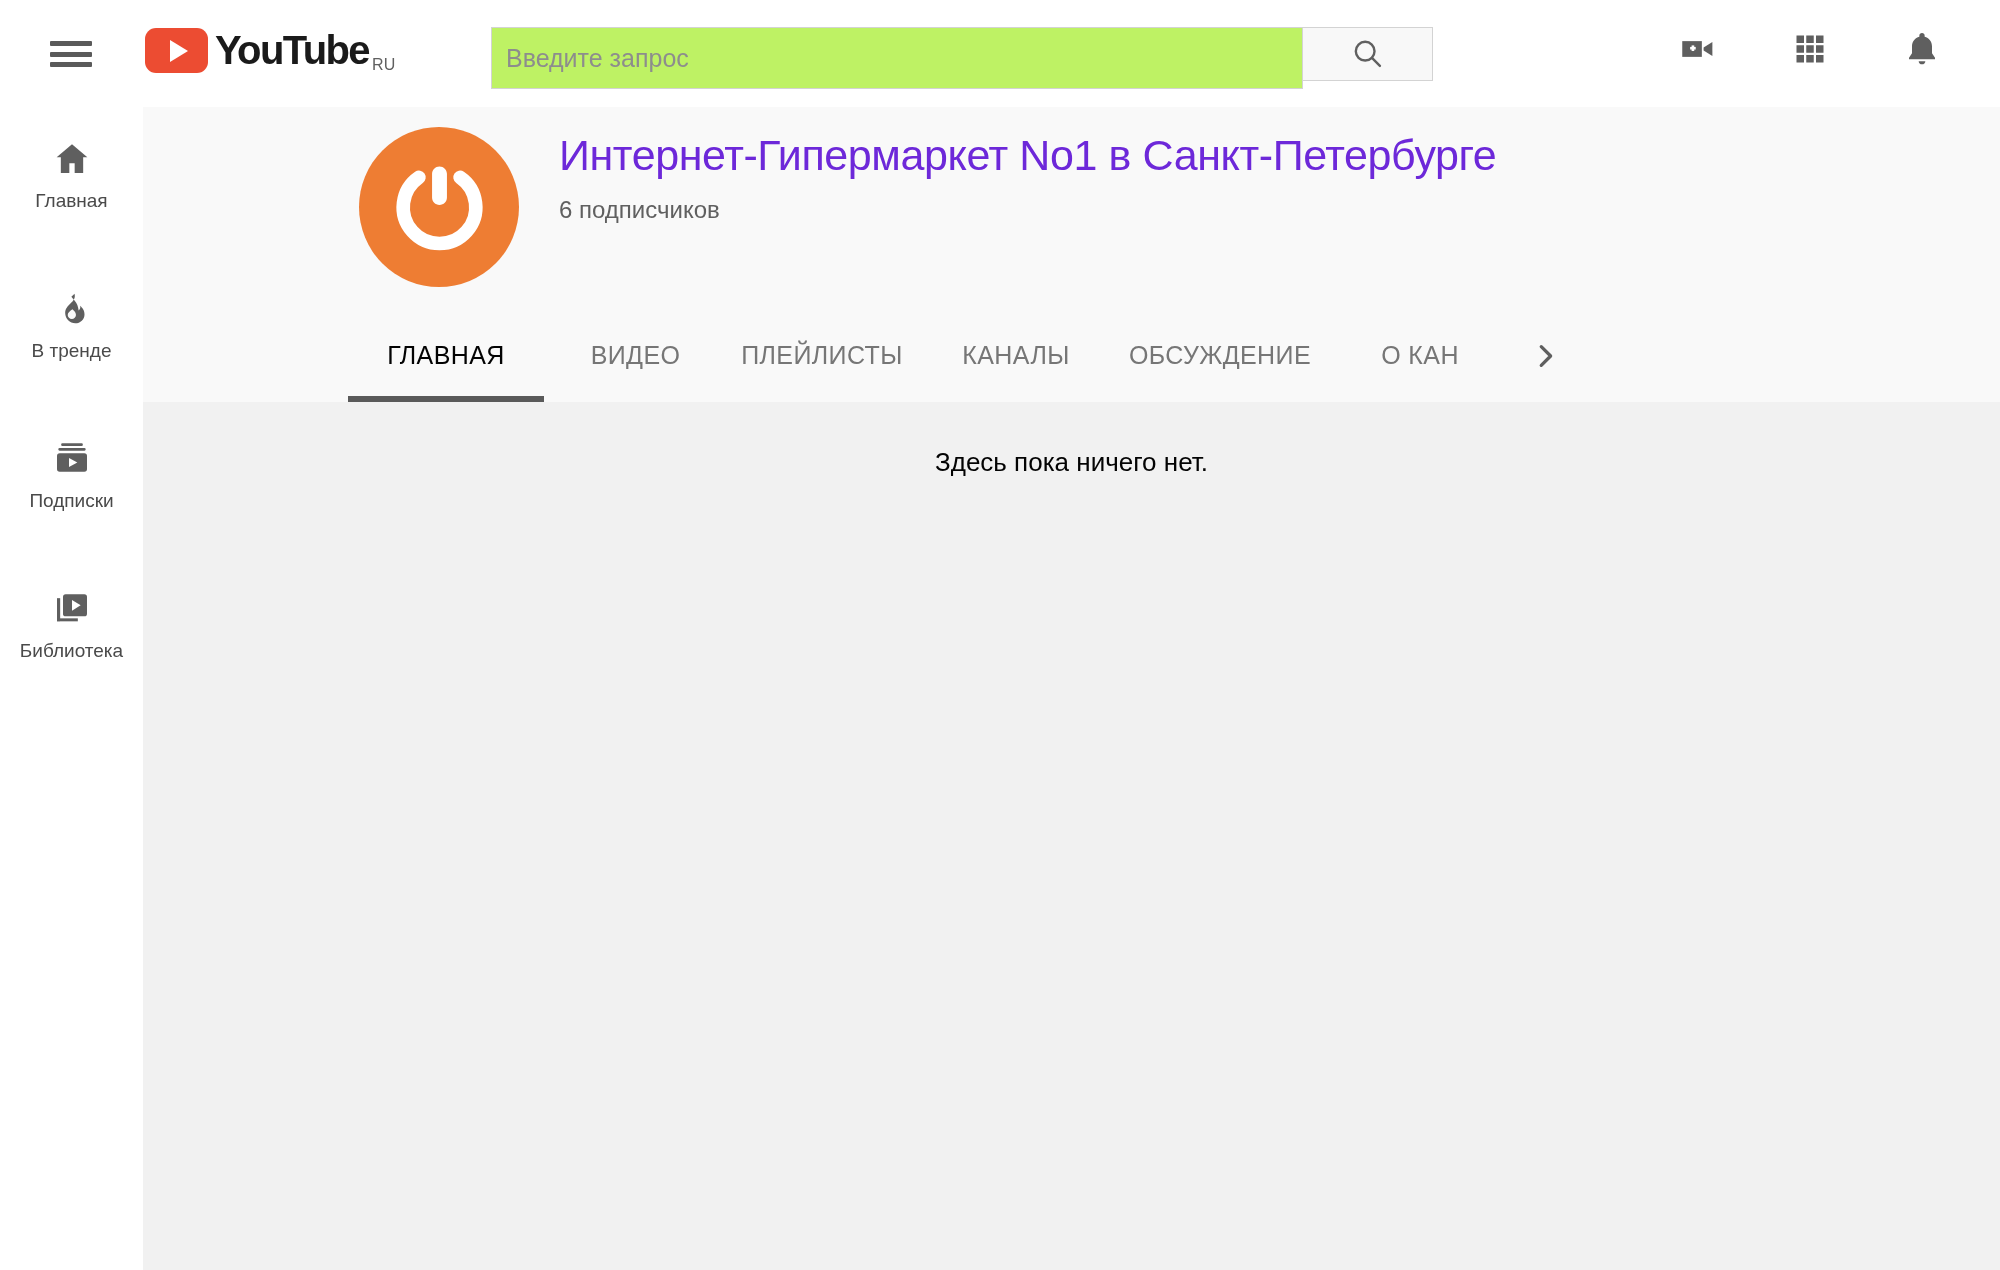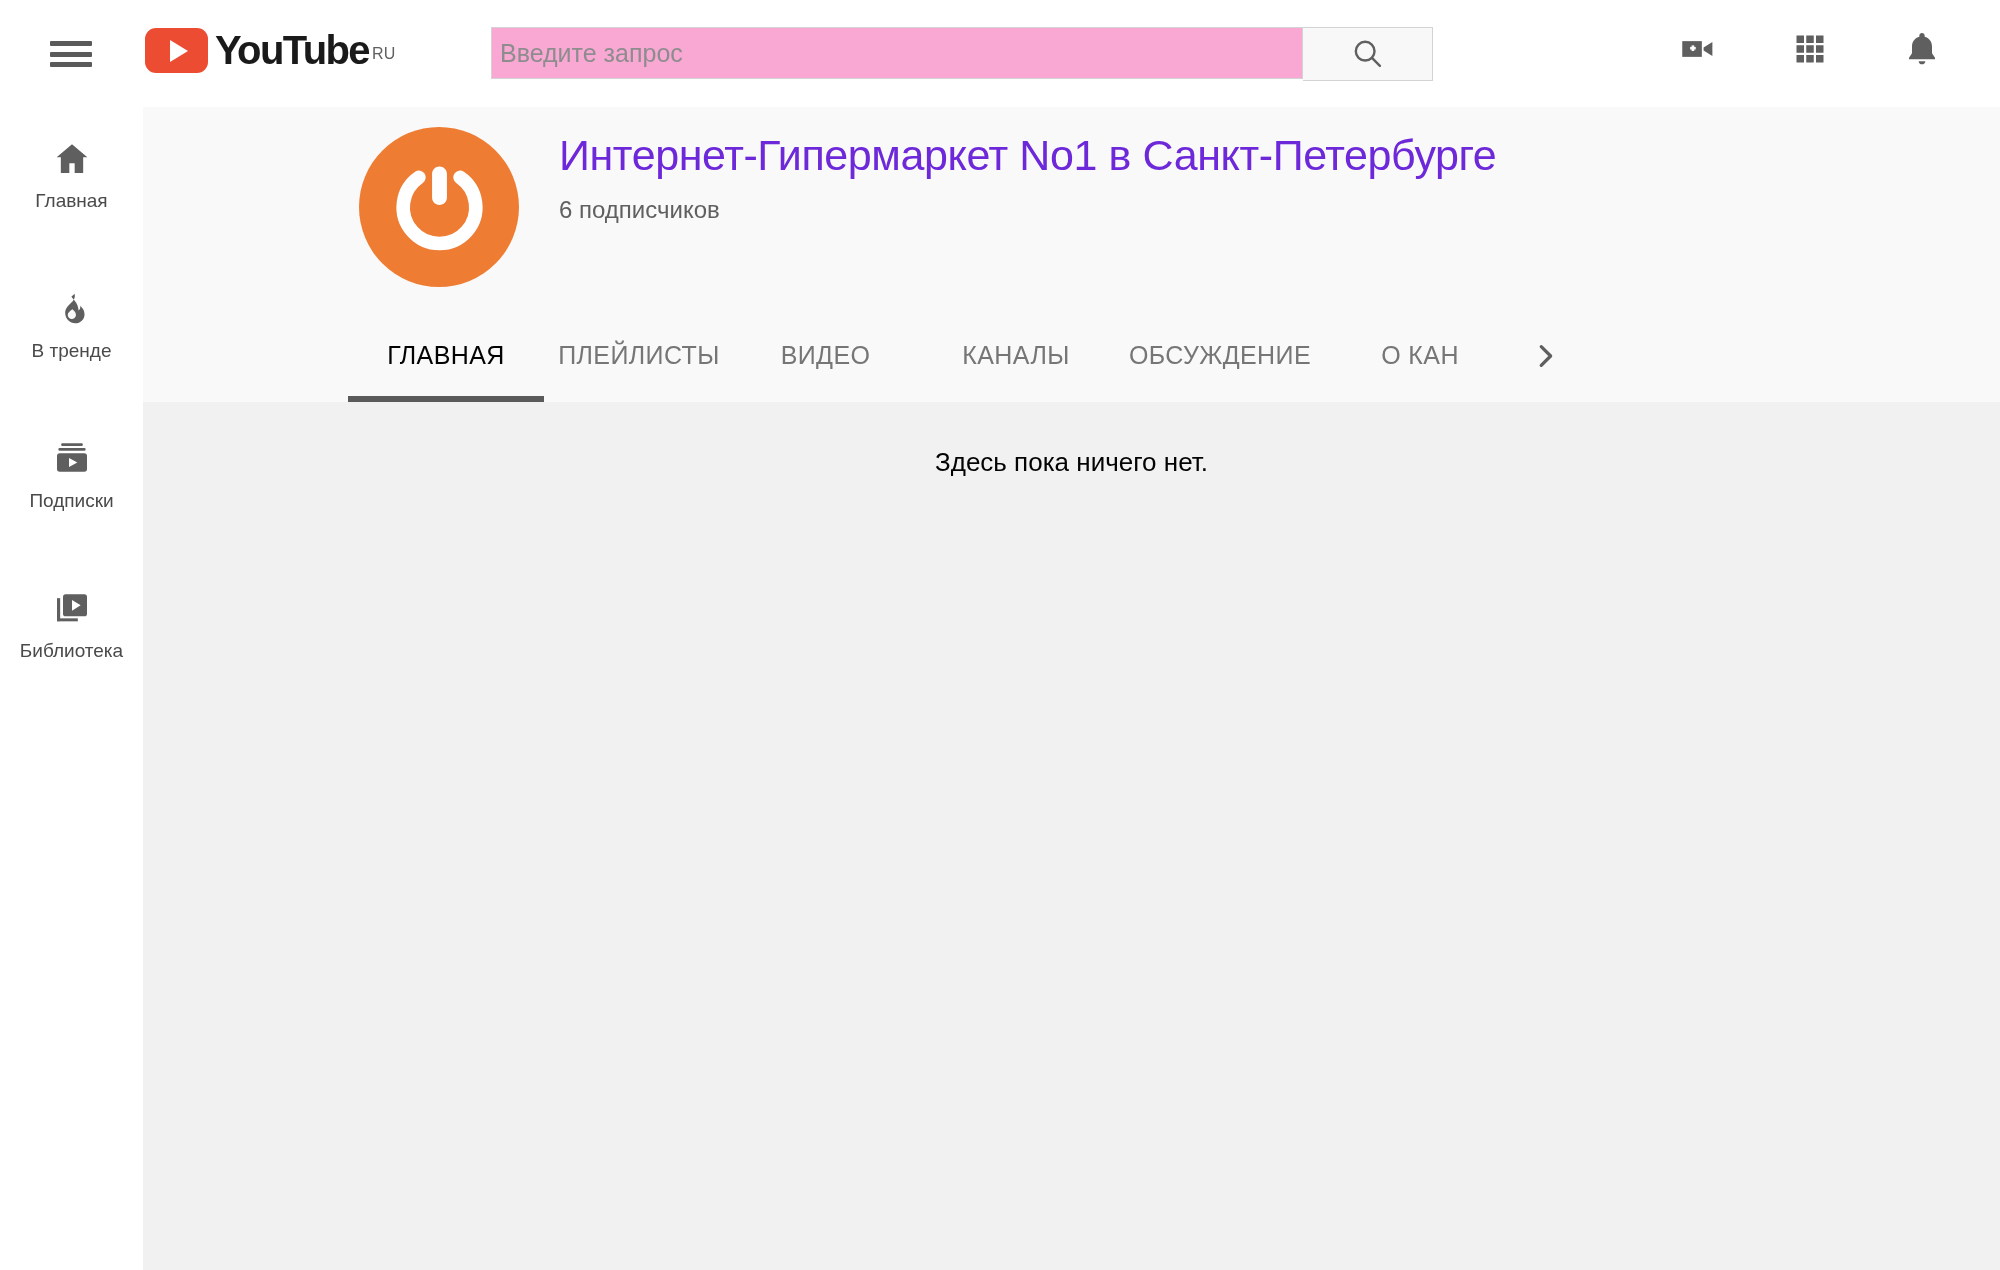--- a/index.html
+++ b/index.html
@@ -42,21 +42,21 @@
     width: 42px;
     background: #5a5a5a;
     border-radius: 1px;
   }
 
   .logo-wrap {
     position: absolute;
     left: 145px;
     top: 28px;
     display: flex;
-    align-items: center;
+    align-items: flex-end;
     cursor: pointer;
   }
   .logo-badge {
     width: 63px;
     height: 45px;
     background: #ec4c32;
     border-radius: 11px;
     display: flex;
     align-items: center;
     justify-content: center;
@@ -88,26 +88,26 @@
 
   .search-area {
     position: absolute;
     left: 491px;
     top: 27px;
     display: flex;
     height: 54px;
   }
   .search-box {
     width: 812px;
-    height: 52px;
+    height: 62px;
     border: 1px solid #d3d3d3;
-    background: #f9a8d4;
-    display: flex;
-    align-items: center;
-    padding: 0 8px;
+    background: #bef264;
+    display: flex;
+    align-items: center;
+    padding: 0 14px;
   }
   .search-box input {
     border: none;
     outline: none;
     width: 100%;
     font-size: 25px;
     color: #1a1a1a;
     font-family: "Liberation Sans", "DejaVu Sans", sans-serif;
     background: transparent;
   }
@@ -416,22 +416,22 @@
   </div>
 
   <div class="channel-meta">
     <div class="channel-title">Интернет-Гипермаркет No1 в Санкт-Петербурге</div>
     <div class="channel-subs">6 подписчиков</div>
   </div>
 
 
   <div class="tabbar">
     <div class="tab active" style="width:196px">ГЛАВНАЯ</div>
+    <div class="tab" style="width:183px">ВИДЕО</div>
     <div class="tab" style="width:190px">ПЛЕЙЛИСТЫ</div>
-    <div class="tab" style="width:183px">ВИДЕО</div>
     <div class="tab" style="width:198px">КАНАЛЫ</div>
     <div class="tab" style="width:210px">ОБСУЖДЕНИЕ</div>
     <div class="tab" style="width:190px">О КАН</div>
     <div class="tab-arrow">
       <svg width="30" height="30" viewBox="0 0 24 24">
         <polyline points="9,4.5 16.5,12 9,19.5" fill="none" stroke="#5f5f5f" stroke-width="2.6" stroke-linecap="round" stroke-linejoin="round"></polyline>
       </svg>
     </div>
   </div>
 </div>

